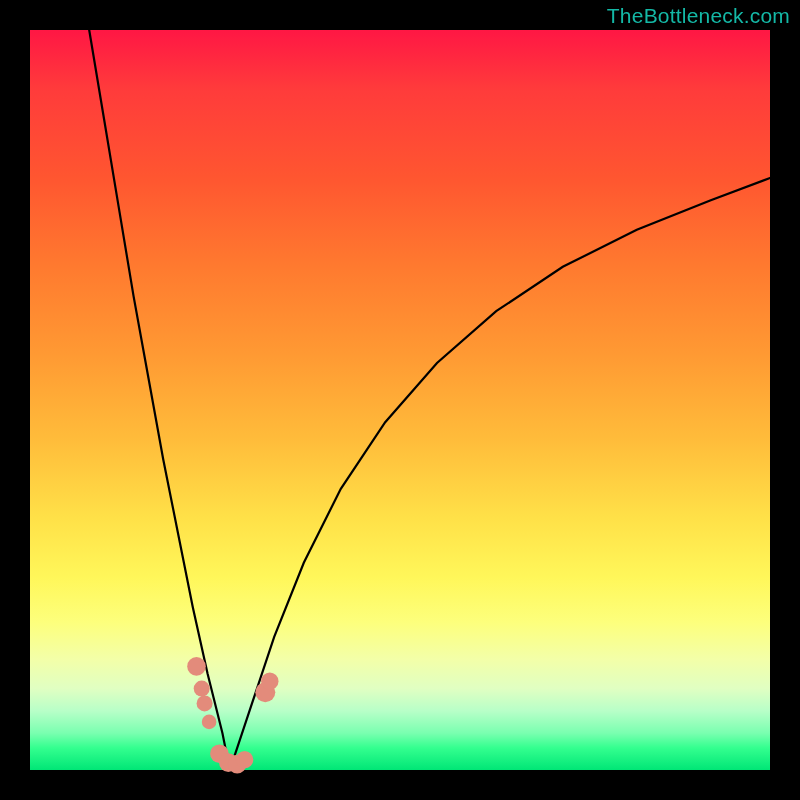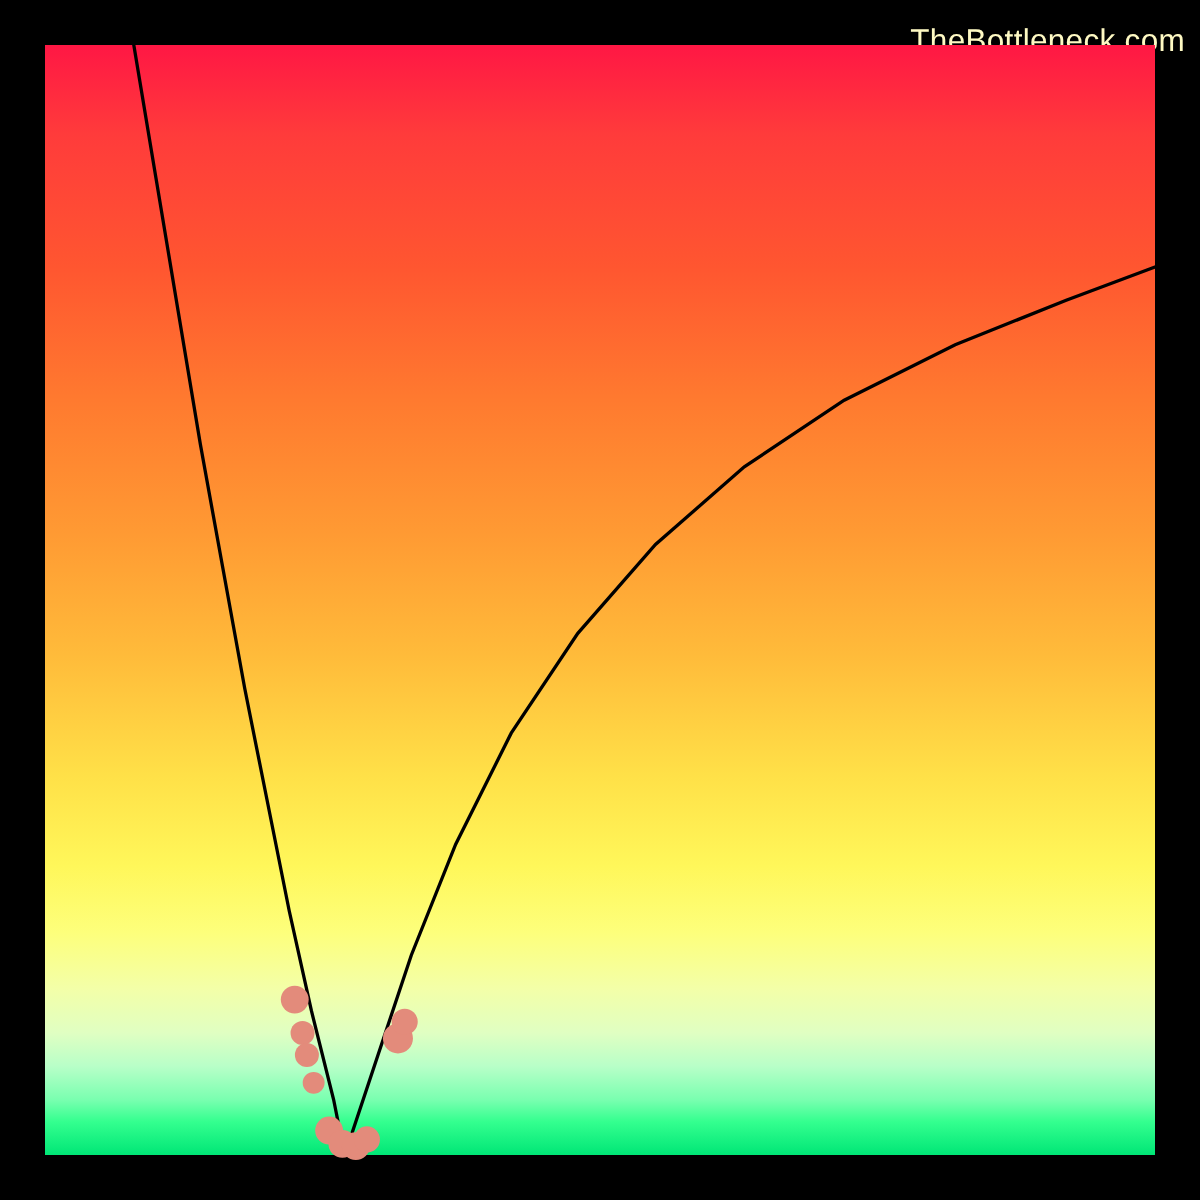--- a/index.html
+++ b/index.html
@@ -39,23 +39,23 @@
       #f3ffa8 85%,
       #e0ffc2 89%,
       #b8ffc8 92%,
       #7affb0 95%,
       #34ff8f 97%,
       #00e676 100%
     );
   }
   .watermark {
     position: absolute;
-    top: 16px;
+    top: 4px;
     right: 10px;
-    color: #fef9c3;
+    color: #14b8a6;
     font-size: 21px;
     font-weight: 500;
     letter-spacing: 0.2px;
     user-select: none;
   }
   svg.curves {
     position: absolute;
     left: 0;
     top: 0;
     width: 740px;

